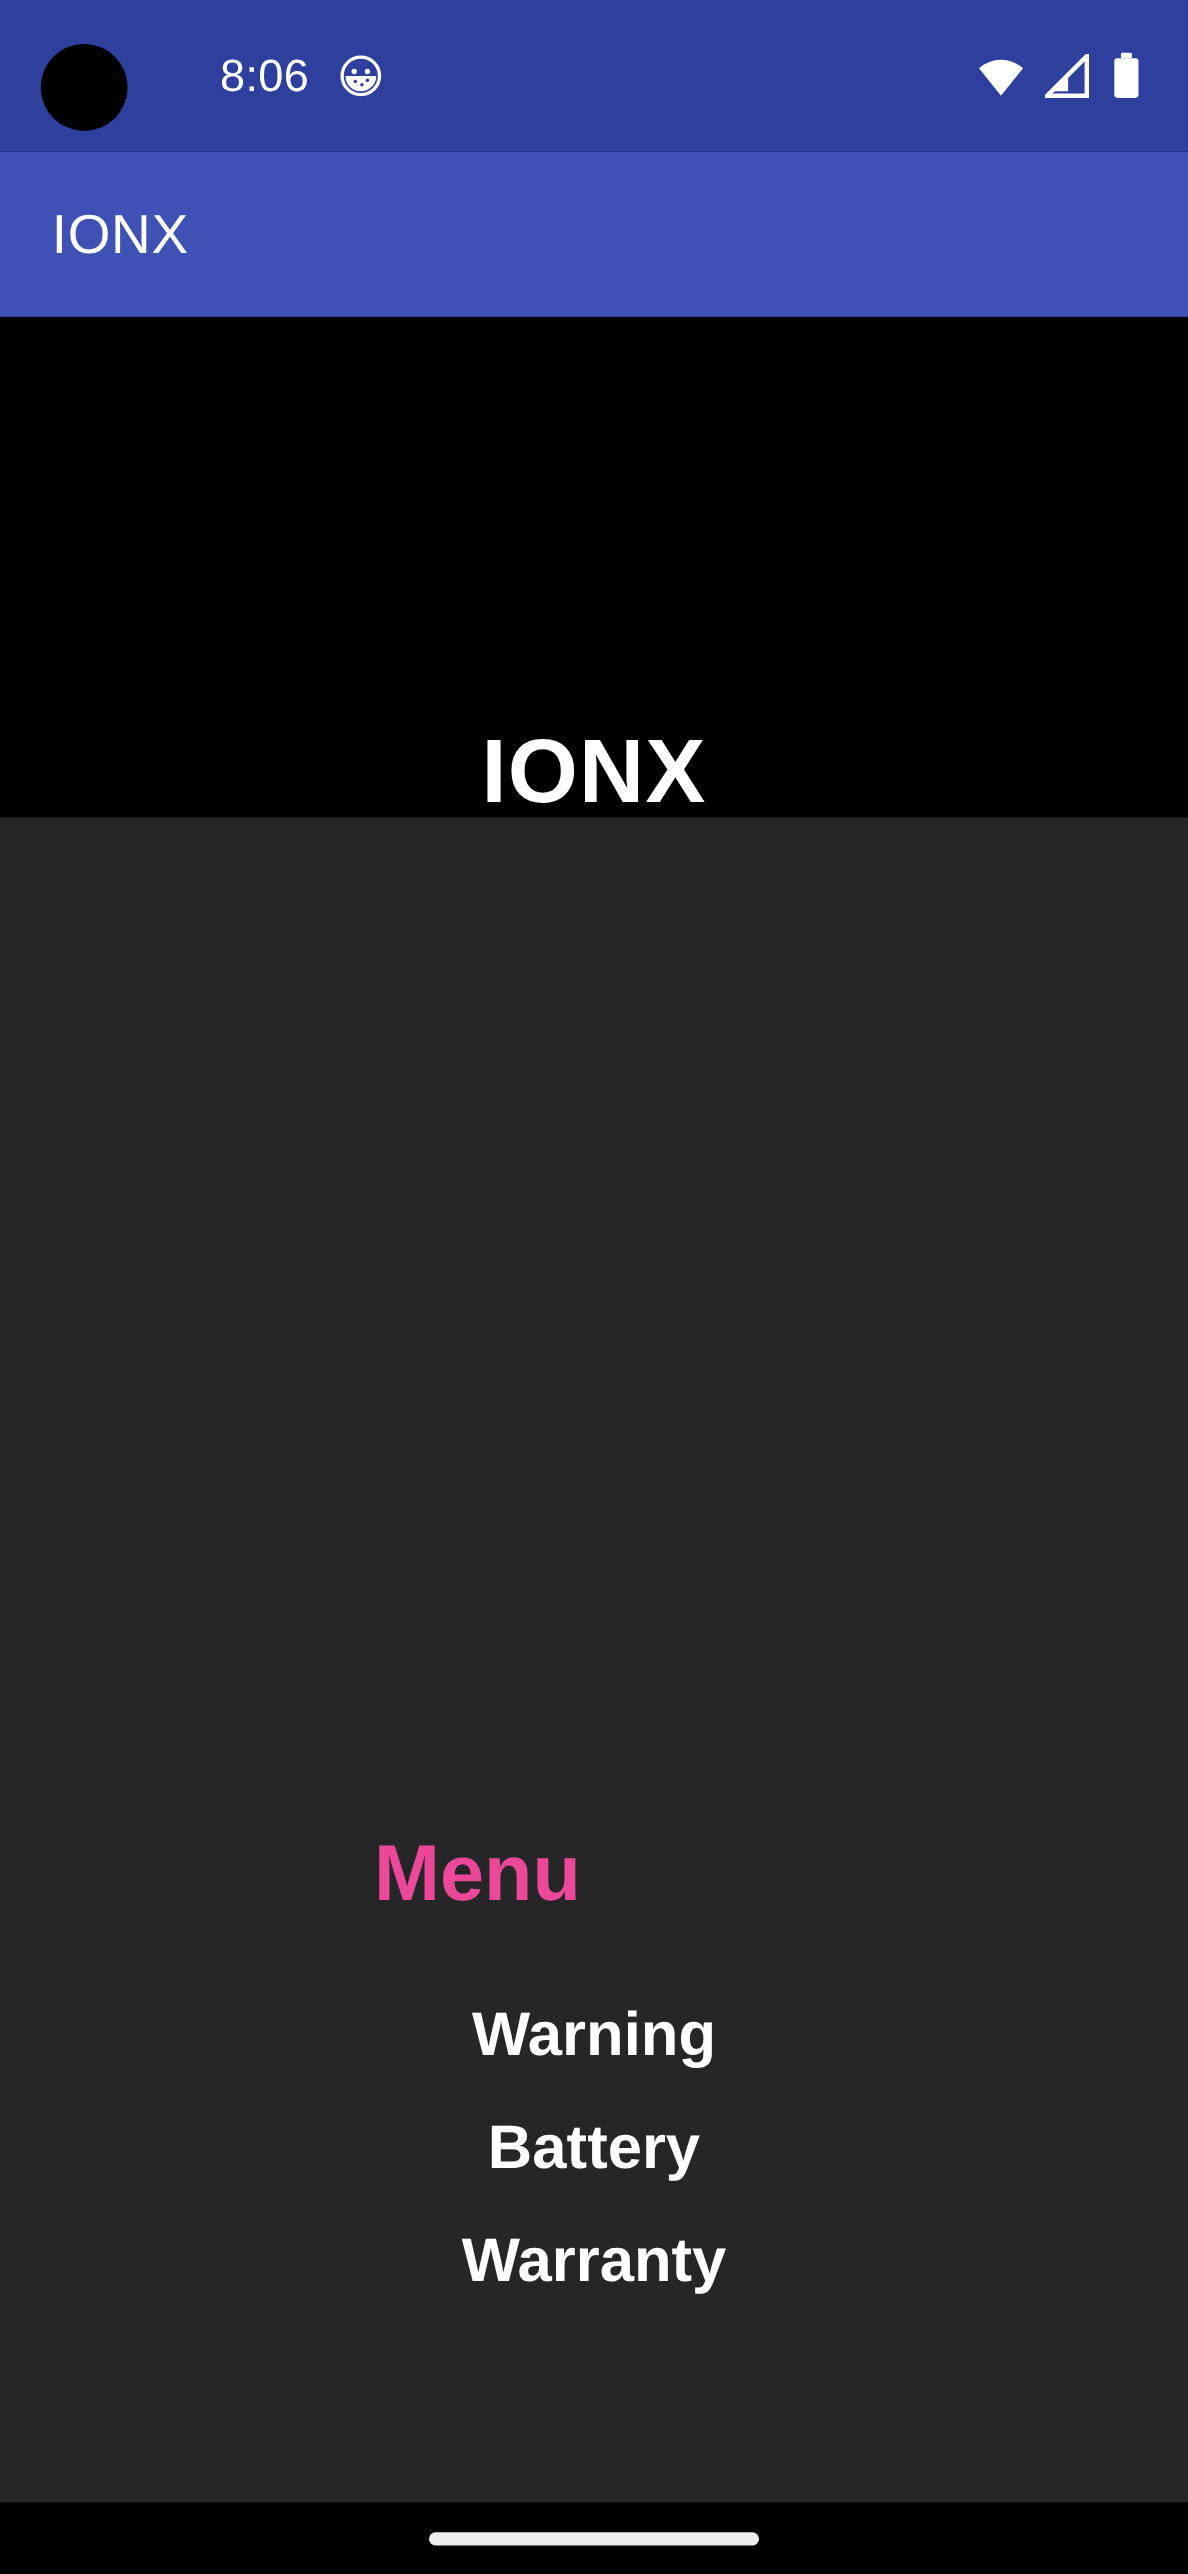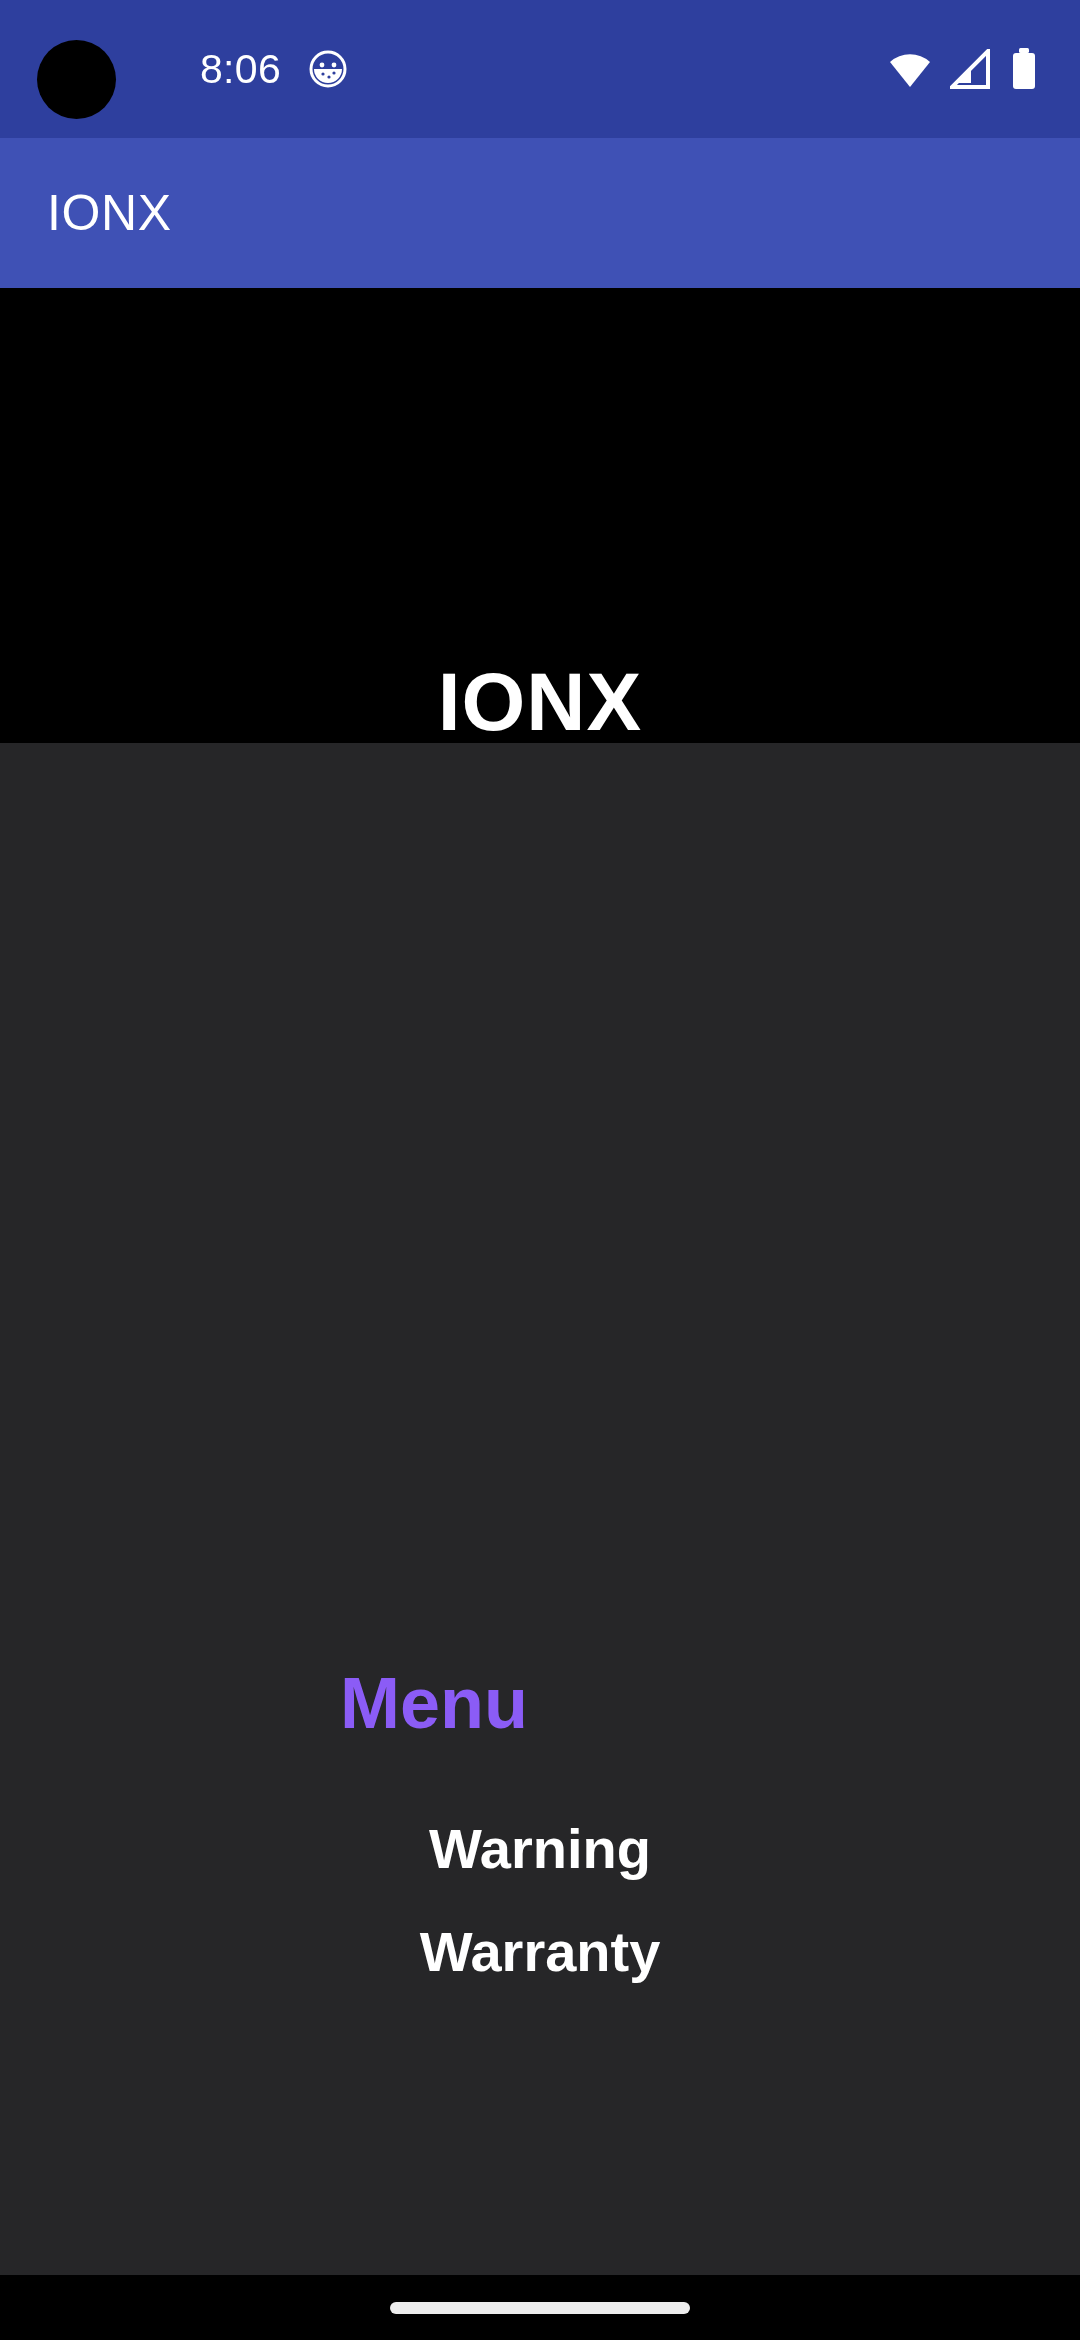--- a/index.html
+++ b/index.html
@@ -144,21 +144,21 @@
     height: 1532px;
     background: #262628;
     z-index: 60;
   }
   .menu-heading {
     position: absolute;
     top: 924px;
     left: 0;
     width: 868px;
     text-align: center;
-    color: #8b5cf6;
+    color: #ec4899;
     font-size: 72px;
     font-weight: bold;
     line-height: 1;
   }
   .menu-list {
     position: absolute;
     top: 1078px;
     left: 0;
     width: 1080px;
   }
@@ -260,20 +260,21 @@
   <div class="app-bar">
     <span class="app-bar-title">IONX</span>
   </div>
 
   <div class="menu-panel">
 
     <div class="menu-heading">Menu</div>
 
     <div class="menu-list">
       <button class="menu-item">Warning</button>
+      <button class="menu-item">Battery</button>
       <button class="menu-item">Warranty</button>
     </div>
   </div>
 
   <div class="nav-bar">
     <div class="gesture-pill"></div>
   </div>
 
 </div>
 

